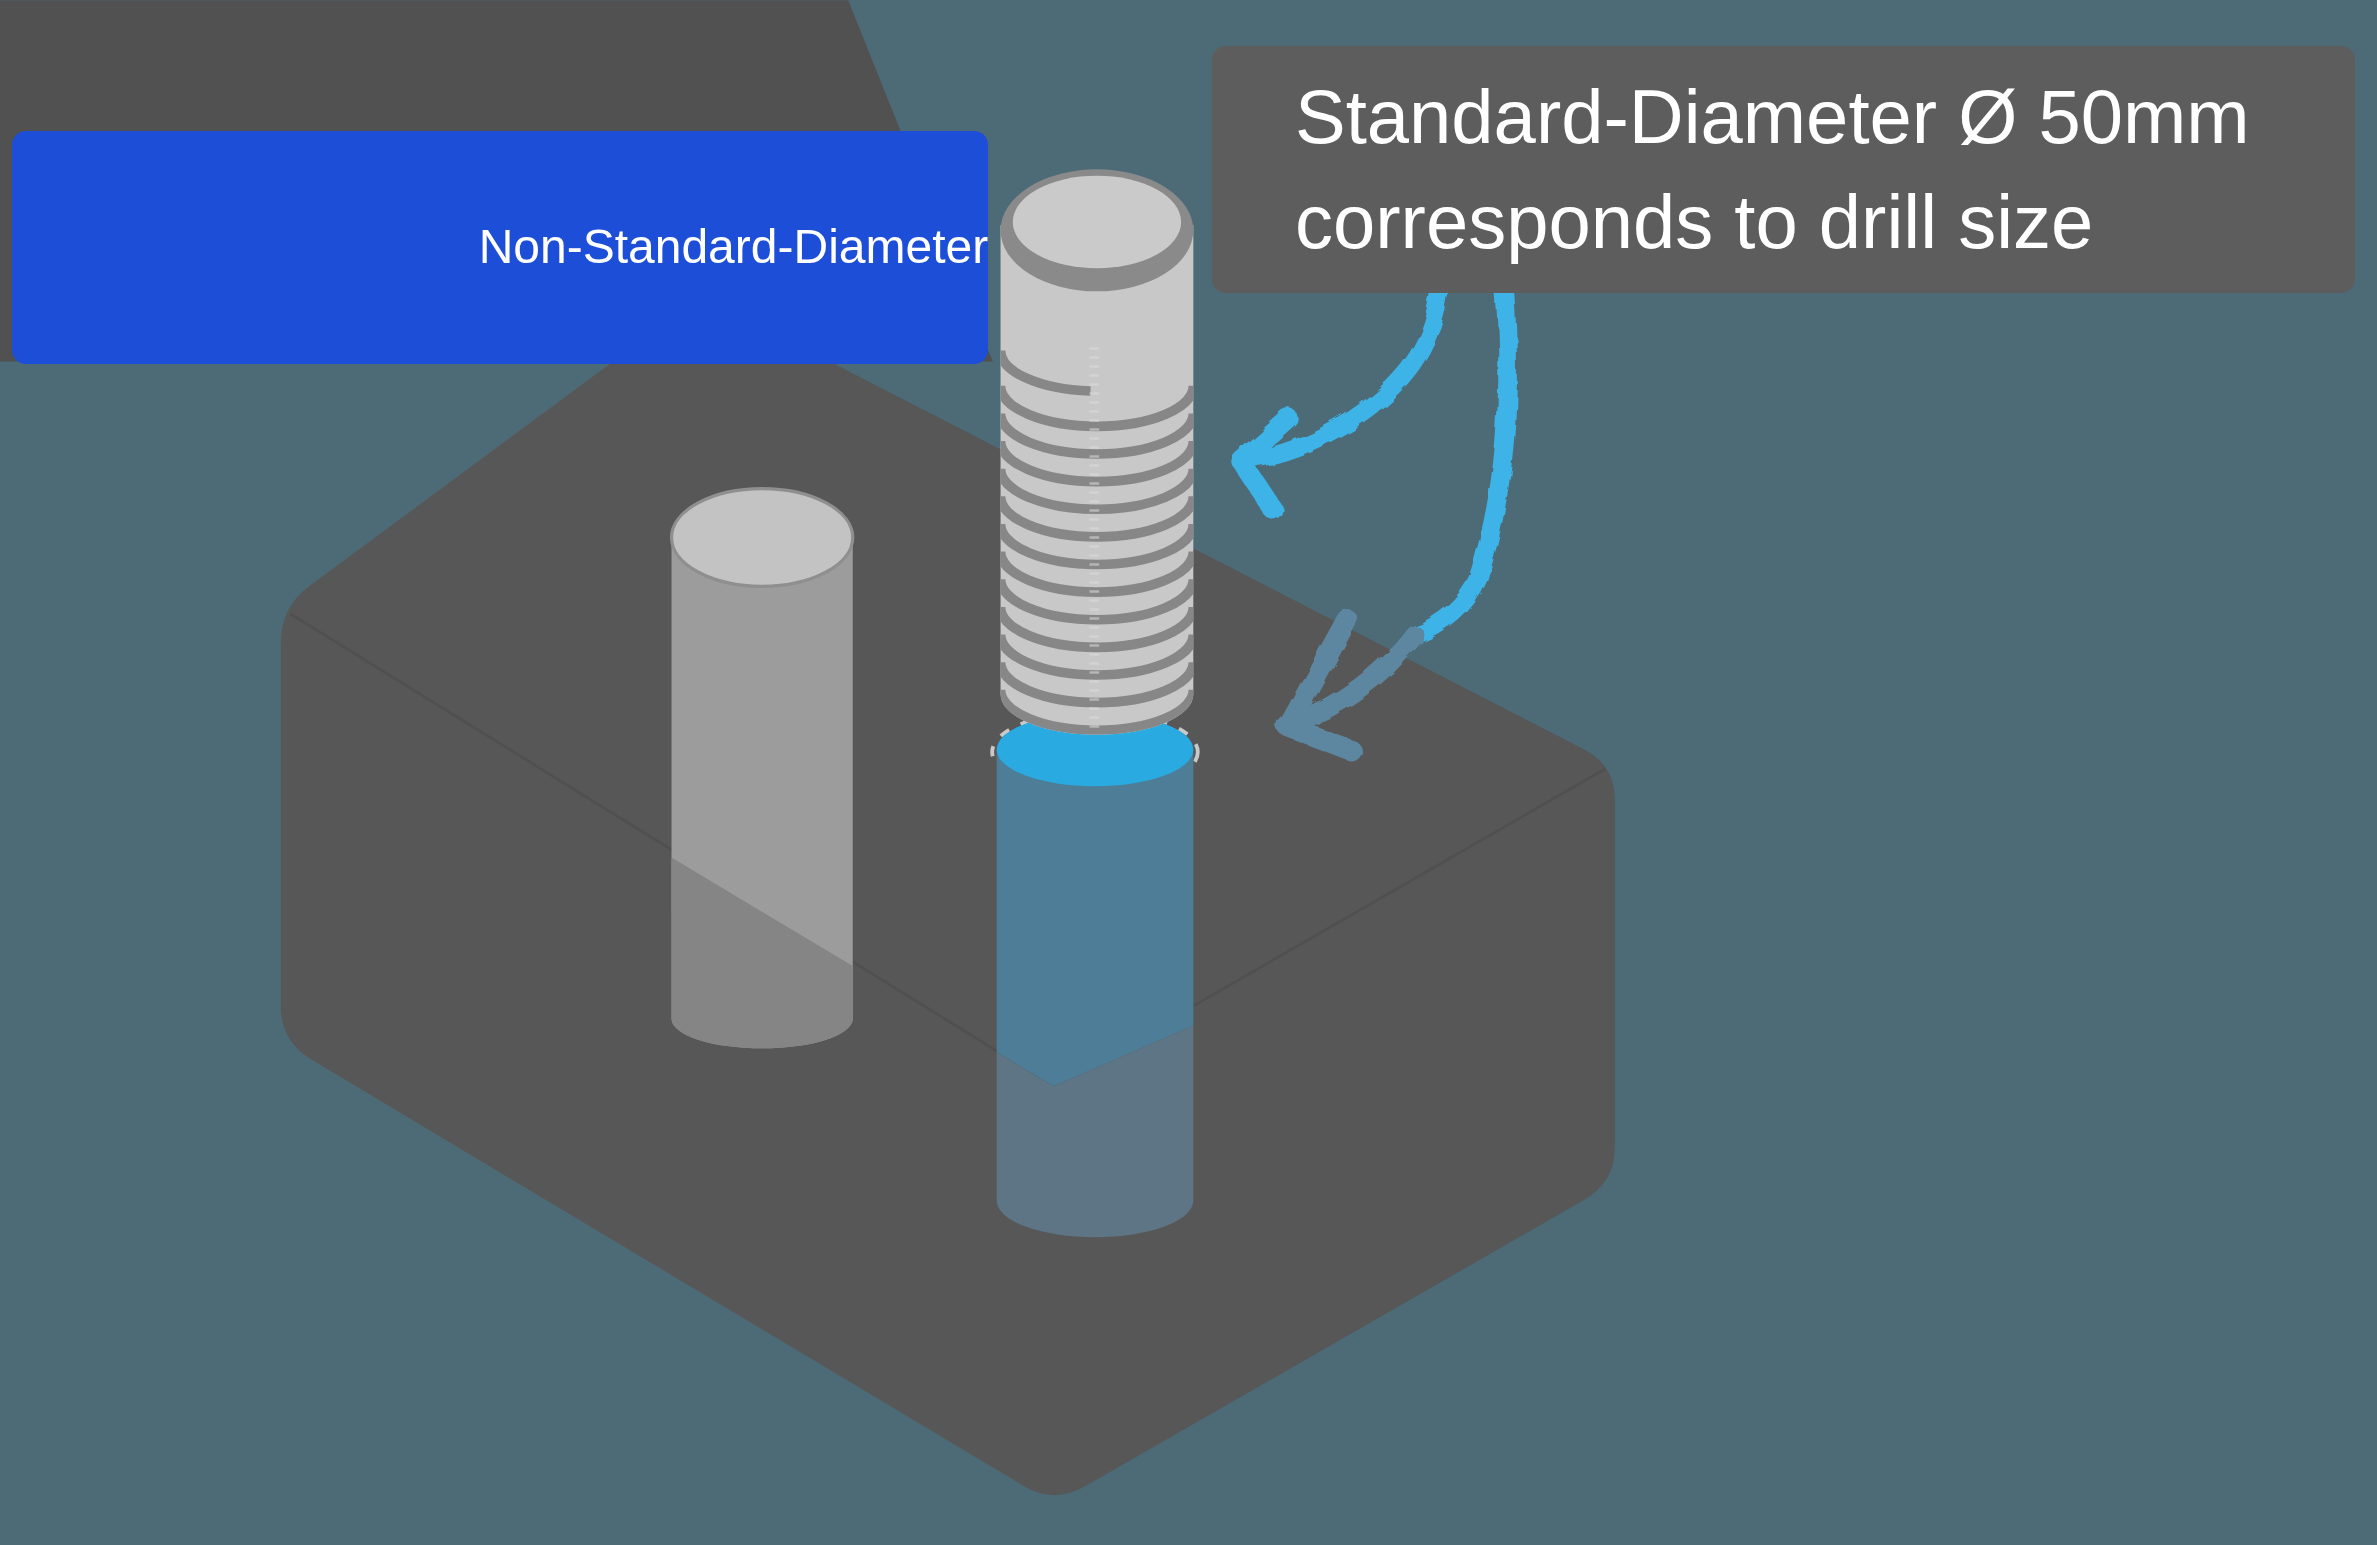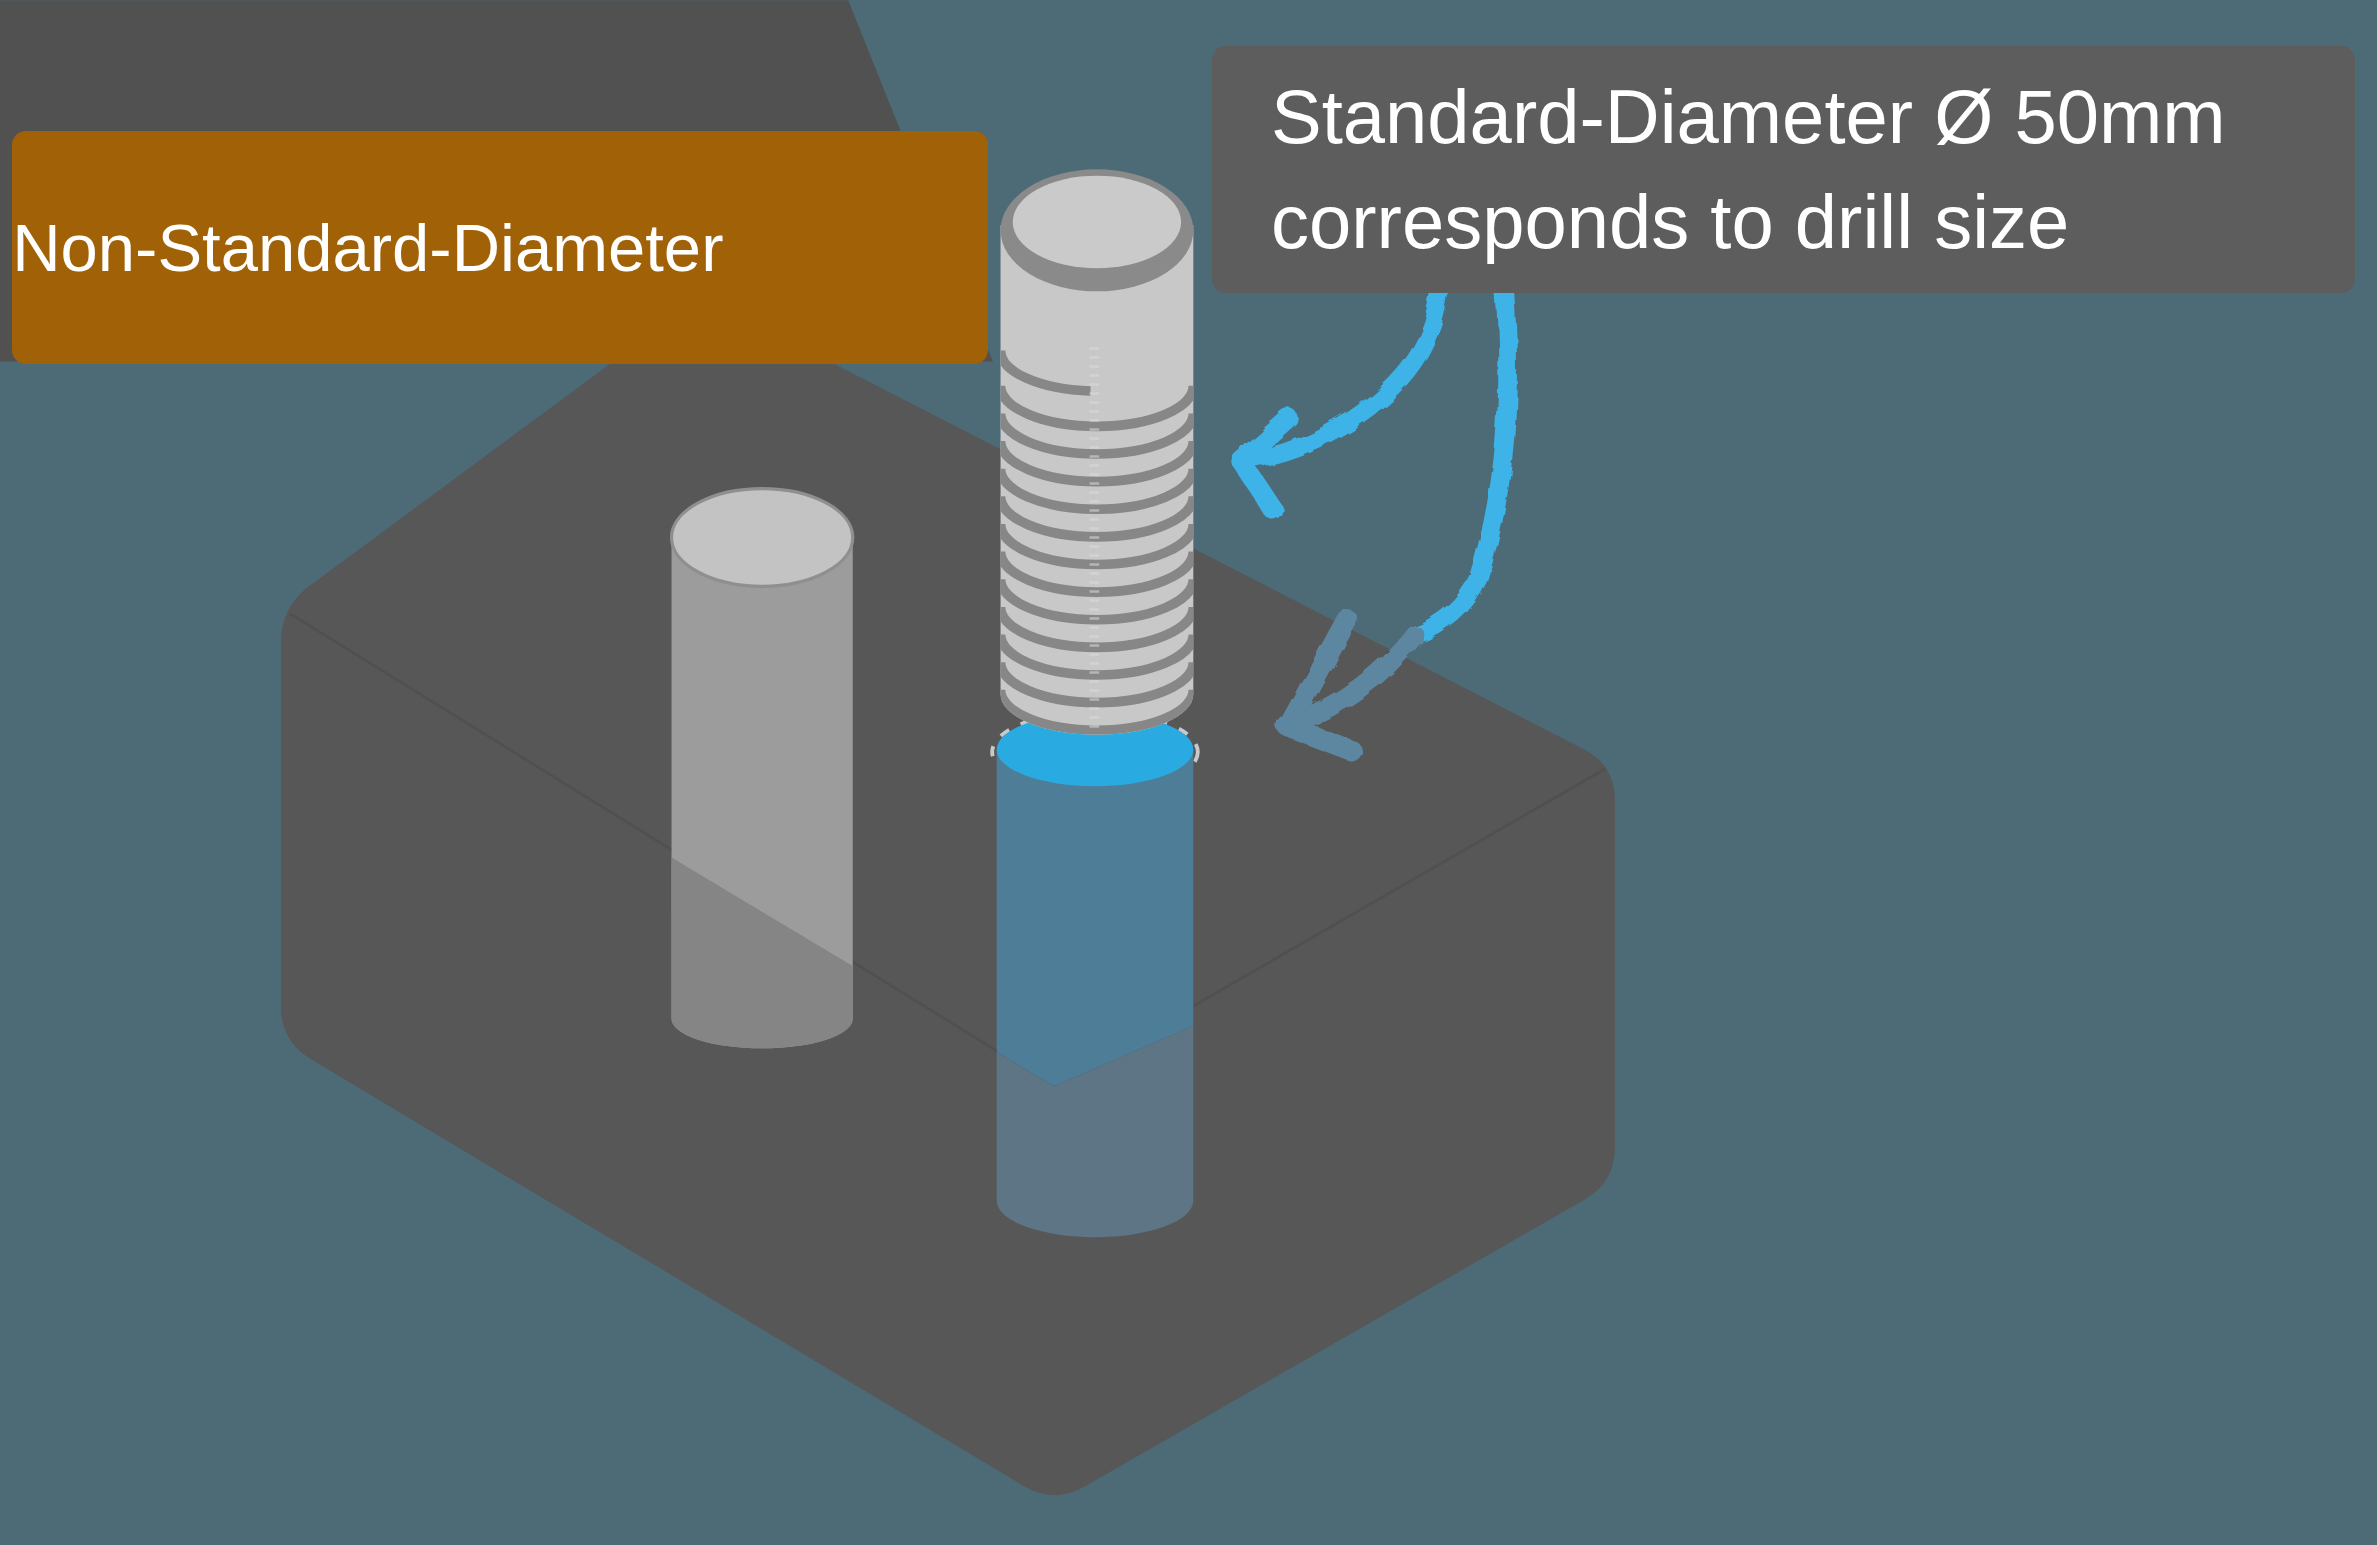--- a/index.html
+++ b/index.html
@@ -2,24 +2,24 @@
 <html style="font-size:10.3px"><head>
 <meta charset="utf-8">
 <style>
   html,body{margin:0;padding:0;}
   body{background:#4d6b77;font-family:"Liberation Sans", sans-serif;}
   .stage{position:relative;width:2377px;height:1546px;overflow:hidden;background:#4d6b77;}
   .stage svg{position:absolute;left:0;top:0;}
   .callout{position:absolute;display:flex;flex-direction:column;justify-content:center;
            color:#ffffff;border-radius:14px;box-sizing:border-box;}
   .callout .line{white-space:nowrap;}
-  #label-non-standard{left:12.2px;top:131px;width:976px;height:233px;background:#a16207;
-           font-size:67px;line-height:1.46;text-align:left;}
+  #label-non-standard{left:12.2px;top:131px;width:976px;height:233px;background:#1d4ed8;
+           font-size:48px;line-height:1.46;text-align:right;}
   #label-standard{left:1212px;top:46px;width:1143px;height:247px;background:#5d5d5d;
-           font-size:76px;line-height:1.38;text-align:left;padding-left:59px;}
+           font-size:76px;line-height:1.38;text-align:left;padding-left:83px;}
 </style>
 </head>
 <body>
 
 <div class="stage">
 
   <svg width="2377" height="1546" viewBox="0 0 3699 2405">
     <defs>
       <filter id="rough" x="-30%" y="-30%" width="160%" height="160%">
         <feTurbulence type="fractalNoise" baseFrequency="0.02" numOctaves="3" seed="7" result="n"></feTurbulence>

